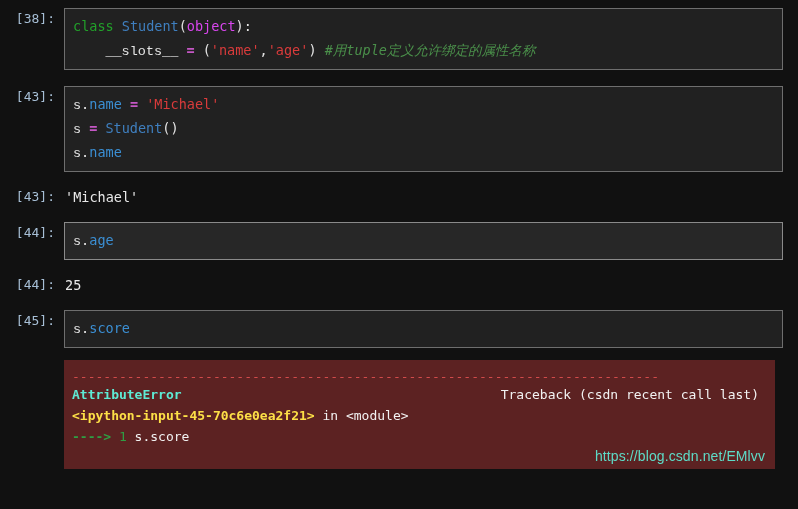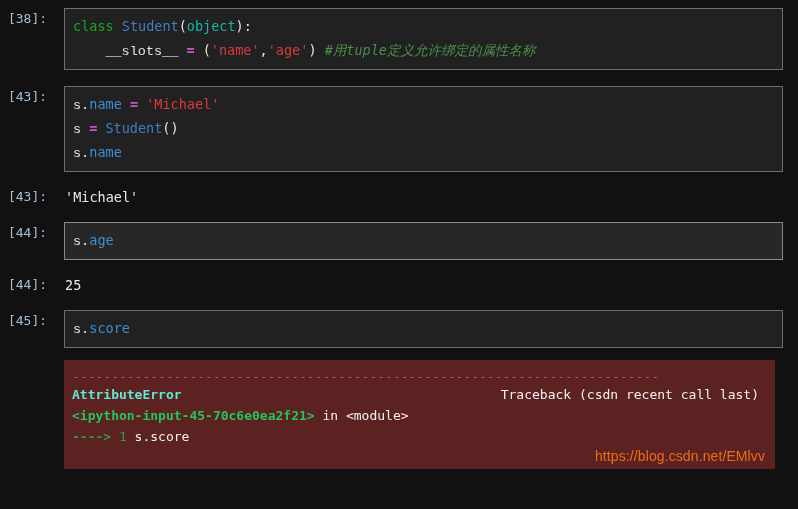--- a/index.html
+++ b/index.html
@@ -25,21 +25,21 @@
   .cell {
     display: flex;
     align-items: flex-start;
     width: 798px;
     box-sizing: border-box;
   }
 
   .prompt {
     width: 64px;
     min-width: 64px;
-    text-align: center;
+    text-align: right;
     padding-right: 9px;
     box-sizing: border-box;
     color: #a7bfd6;
     font-family: "DejaVu Sans Mono", "Liberation Mono", monospace;
     font-size: 13px;
     line-height: 22px;
     white-space: pre;
     -webkit-font-smoothing: antialiased;
   }
 
@@ -62,21 +62,21 @@
     font-size: 13.5px;
     line-height: 22px;
     color: #e4e4e4;
     white-space: pre;
     letter-spacing: 0px;
   }
 
   
   .tok-kw      { color: #22a12a; font-weight: normal; }
   .tok-cls     { color: #3f7fbf; }
-  .tok-builtin { color: #14b8a6; }
+  .tok-builtin { color: #d946ef; }
   .tok-punc    { color: #e4e4e4; }
   .tok-op      { color: #c457c4; font-weight: bold; }
   .tok-str     { color: #d93b3b; }
   .tok-num     { color: #2f9e44; }
   .tok-attr    { color: #3b8fd4; }
   .tok-name    { color: #e4e4e4; font-family: Liberation Mono, monospace; }
   .tok-comment { color: #4a8f4a; font-style: italic; }
 
   
   .output-text {
@@ -120,39 +120,39 @@
     letter-spacing: 0px;
     font-size: 13px;
     line-height: 15px;
     white-space: pre;
     overflow: hidden;
     display: block;
     height: 15px;
     font-family: "DejaVu Sans Mono", "Liberation Mono", monospace;
   }
   .tb-err    { color: #5eead4; font-weight: bold; }
-  .tb-file   { color: #22c55e; font-weight: bold; text-align: center; }
+  .tb-file   { color: #fde047; font-weight: bold; text-align: center; }
   .tb-arrow  { color: #2f9e44; font-weight: bold; }
   .tb-lineno { color: #2f9e44; }
   .tb-white  { color: #f2f2f2; }
   .tb-gap    { height: 16px; }
 
   .tb-header-row {
     display: flex;
     justify-content: space-between;
     padding-right: 16px;
   }
 
   .watermark {
     position: absolute;
     right: 10px;
     bottom: 5px;
     font-family: "Liberation Sans", sans-serif;
     font-size: 14px;
-    color: #f97316;
+    color: #5eead4;
     opacity: 0.92;
     white-space: pre;
     letter-spacing: 0.1px;
     margin-left: 44px;
   }
 
   .vspace-8  { height: 8px; }
   .vspace-12 { height: 12px; }
   .vspace-14 { height: 14px; }
   .vspace-16 { height: 16px; }

